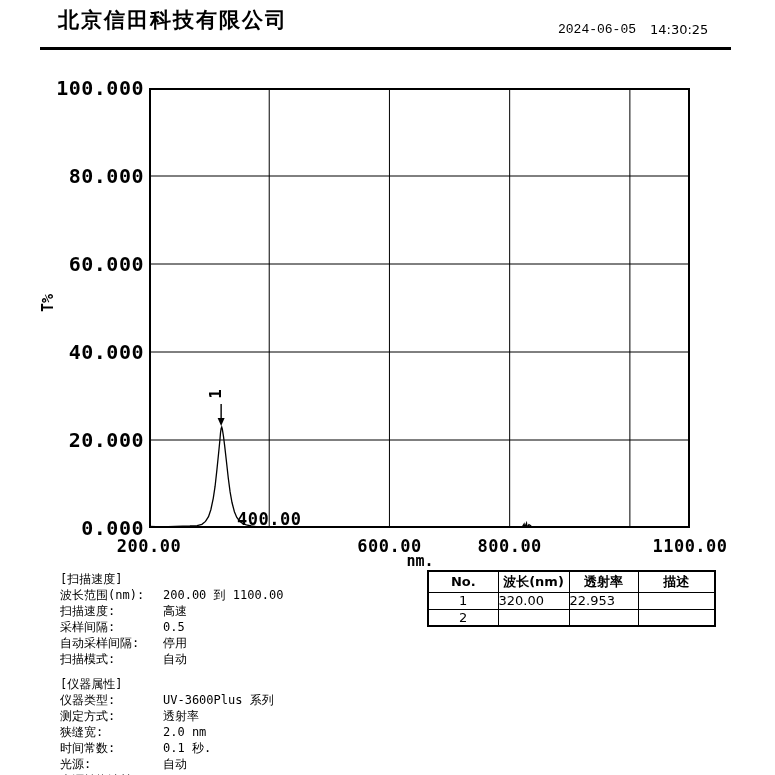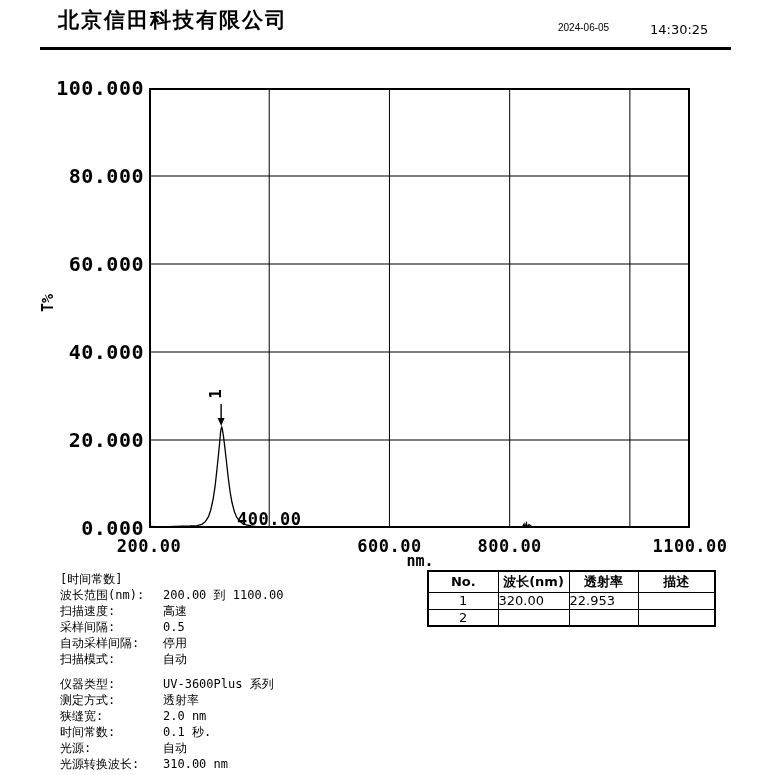--- a/index.html
+++ b/index.html
@@ -6,21 +6,21 @@
   html,body { width:775px; height:775px; }
   body {
     position:relative; background:#ffffff; color:#000;
     font-family:"DejaVu Sans", sans-serif; overflow:hidden;
   }
   .abs { position:absolute; }
 
   
   .company { left:58px; top:6px; font-size:21px; font-weight:bold; letter-spacing:2px;
              font-family:"DejaVu Sans", sans-serif; }
-  .hdate { left:558px; top:22px; font-size:10px; font-family:Liberation Sans, sans-serif; }
+  .hdate { left:558px; top:22px; font-size:13px; font-family:Liberation Mono, monospace; }
   .htime { left:650px; top:22px; font-size:13px; font-family:"DejaVu Sans", sans-serif; }
   .hrule { left:40px; top:47px; width:691px; height:3px; background:#000; }
 
   
   #plot { left:149px; top:88px; width:541px; height:440px; }
   .ytick { width:112px; text-align:right; font-family:"DejaVu Sans Mono","Liberation Mono",monospace;
            font-size:20px; font-weight:600; letter-spacing:0.5px; line-height:20px; }
   .xtick { width:130px; text-align:center; font-family:"DejaVu Sans Mono","Liberation Mono",monospace;
            font-size:17px; font-weight:600; letter-spacing:0.5px; line-height:20px; }
   .yaxis-title { left:28px; top:294px; width:40px; text-align:center;
@@ -109,27 +109,28 @@
       <tr>
         <td class="c">2</td>
         <td class="r"></td>
         <td class="r"></td>
         <td class="r"></td>
       </tr>
     </tbody>
 </table>
 
 <div class="abs props" id="props-measure">
-    <div>[时间常数]</div>
+    <div>[扫描速度]</div>
     <div class="prop-row"><span class="plabel">波长范围(nm):</span><span>200.00 到 1100.00</span></div>
     <div class="prop-row"><span class="plabel">扫描速度:</span><span>高速</span></div>
     <div class="prop-row"><span class="plabel">采样间隔:</span><span>0.5</span></div>
     <div class="prop-row"><span class="plabel">自动采样间隔:</span><span>停用</span></div>
     <div class="prop-row"><span class="plabel">扫描模式:</span><span>自动</span></div>
   </div>
 <div class="abs props" id="props-instr">
+    <div>[仪器属性]</div>
     <div class="prop-row"><span class="plabel">仪器类型:</span><span>UV-3600Plus 系列</span></div>
     <div class="prop-row"><span class="plabel">测定方式:</span><span>透射率</span></div>
     <div class="prop-row"><span class="plabel">狭缝宽:</span><span>2.0 nm</span></div>
     <div class="prop-row"><span class="plabel">时间常数:</span><span>0.1 秒.</span></div>
     <div class="prop-row"><span class="plabel">光源:</span><span>自动</span></div>
     <div class="prop-row"><span class="plabel">光源转换波长:</span><span>310.00 nm</span></div>
   </div>
 
 </body></html>

